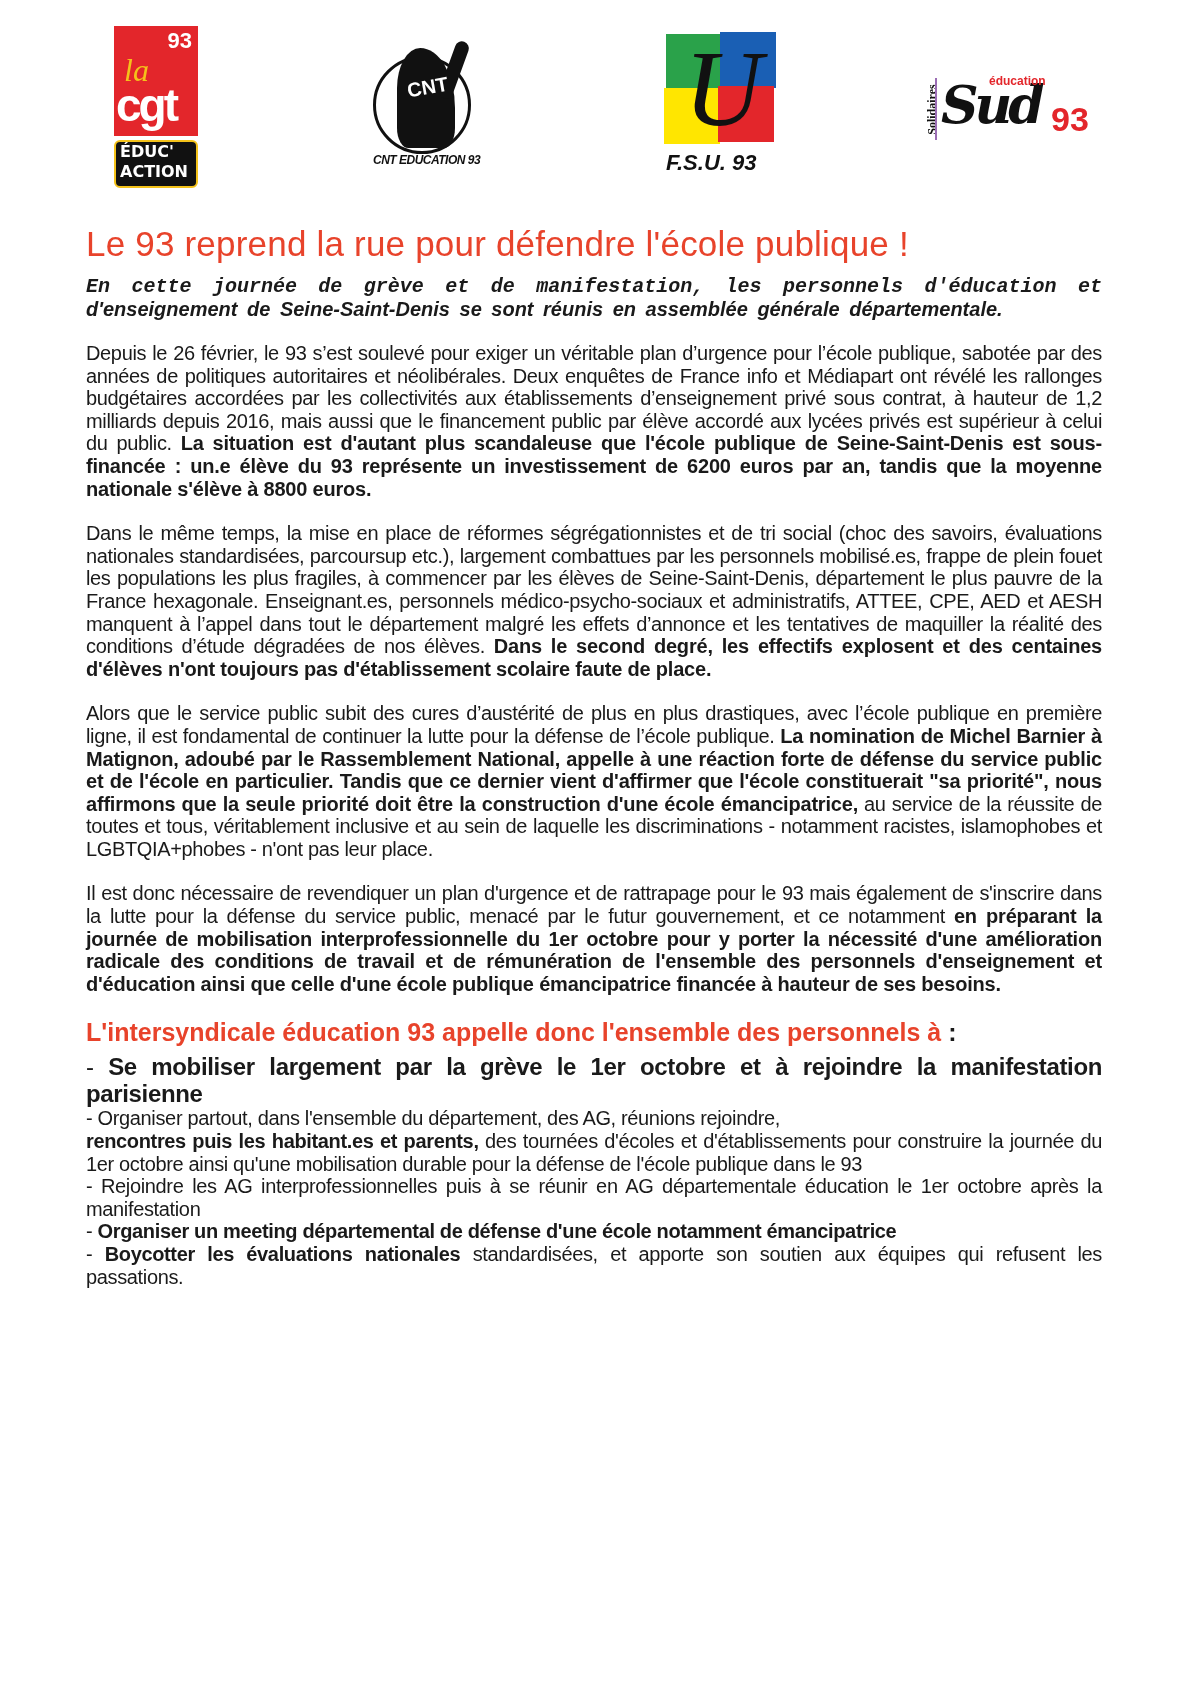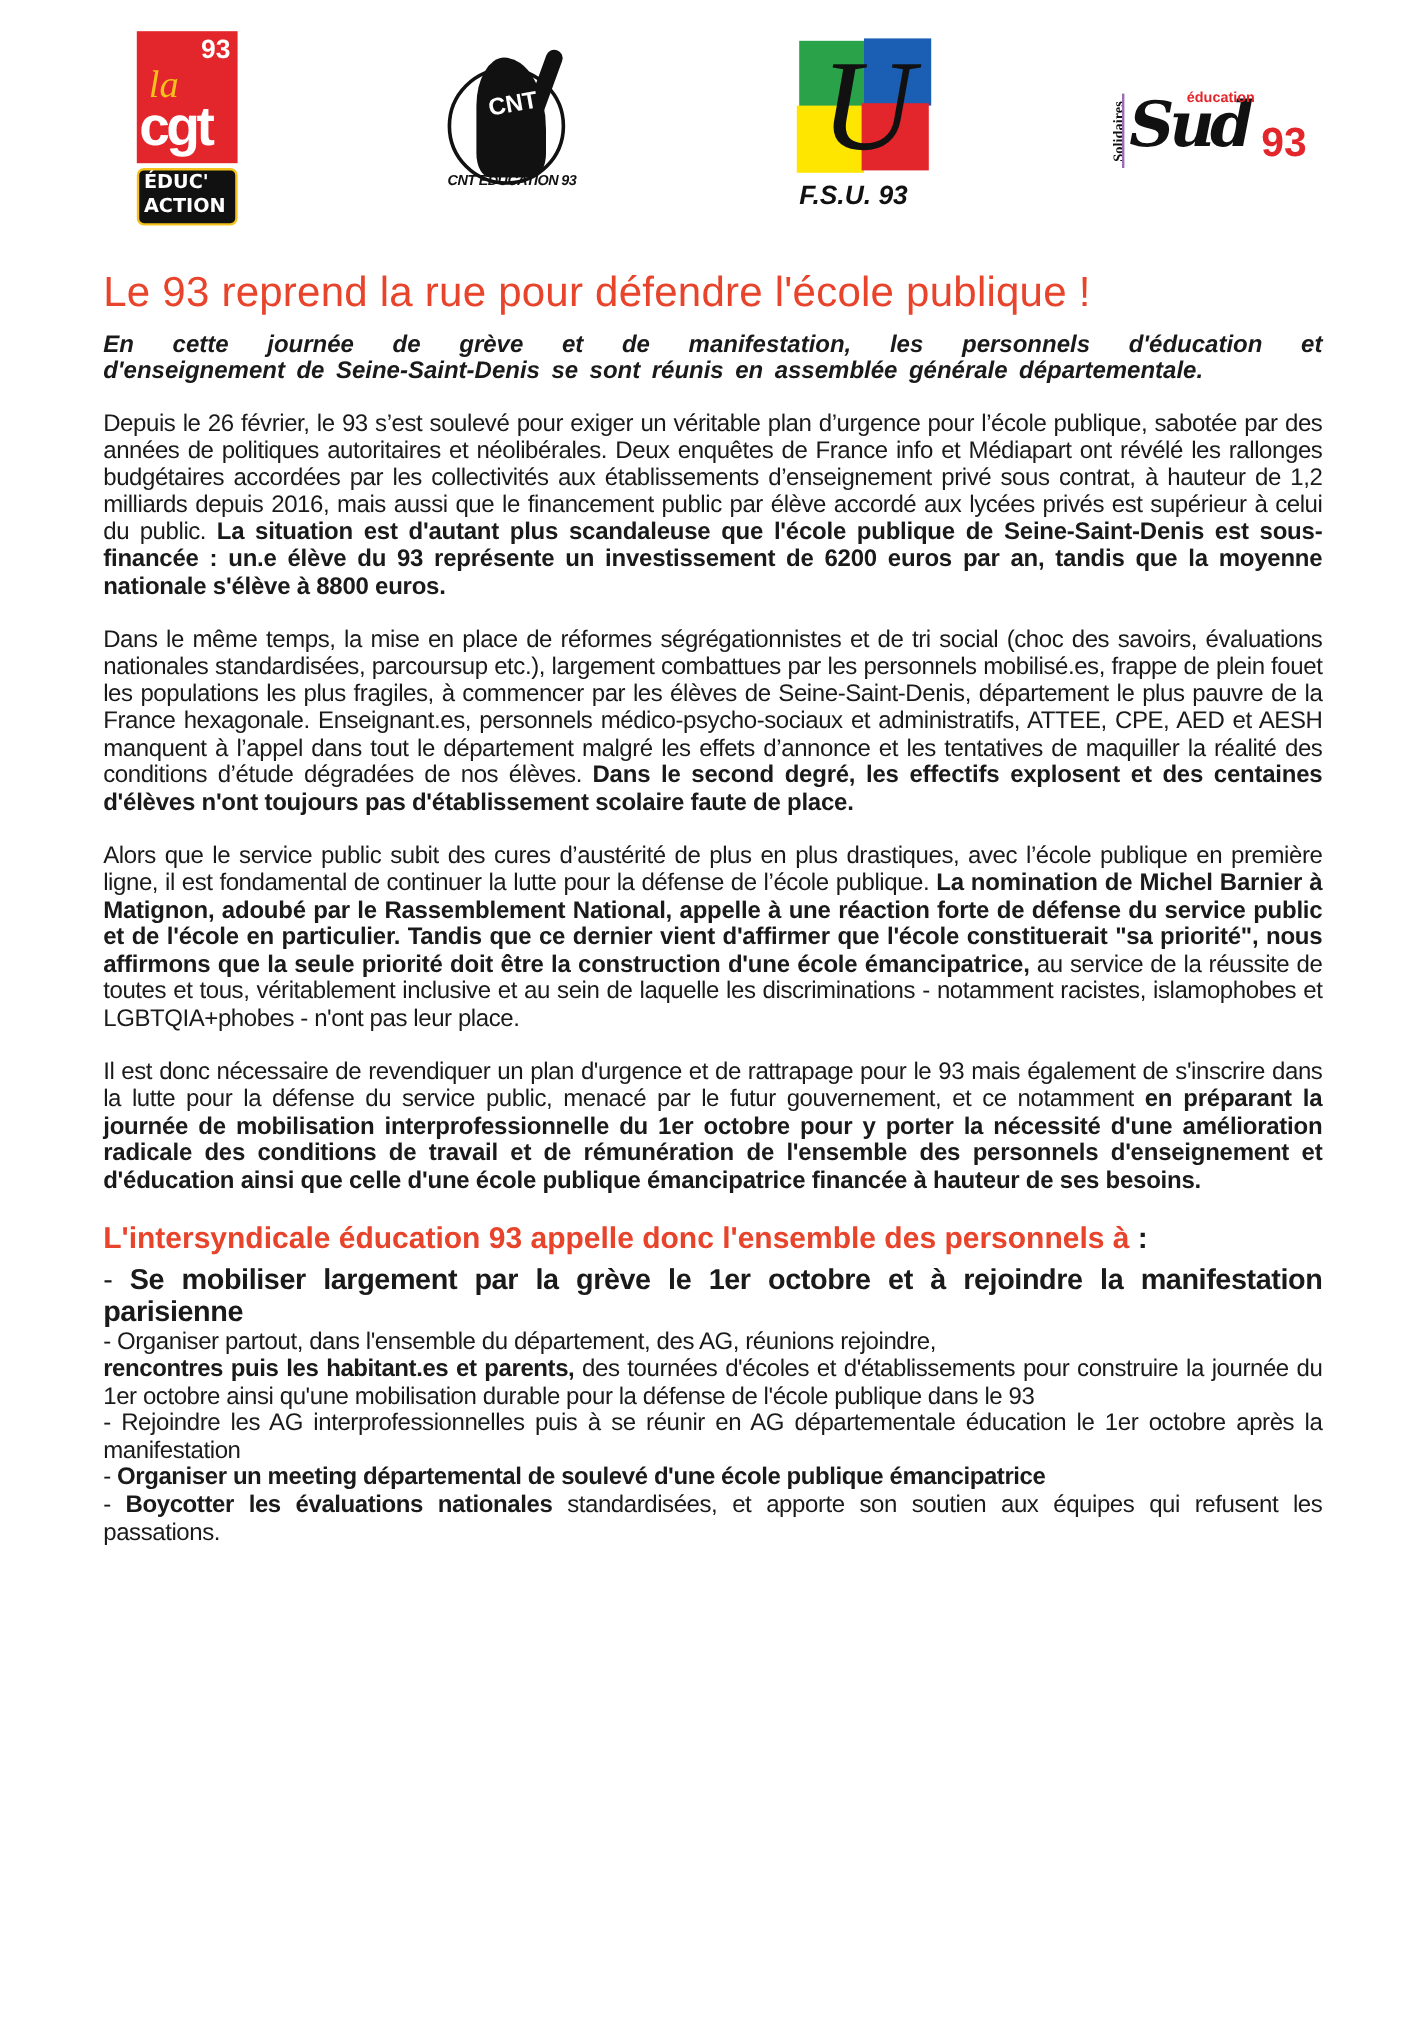--- a/index.html
+++ b/index.html
@@ -13,42 +13,42 @@
   .cgt-la{position:absolute;left:10px;top:26px;color:#f4c21a;font-style:italic;font-family:"Liberation Serif",serif;font-size:32px;}
   .cgt-cgt{position:absolute;left:2px;top:52px;color:#fff;font-weight:bold;font-size:46px;letter-spacing:-3px;font-family:"Liberation Sans",sans-serif;}
   .cgt-black{position:absolute;left:0;top:114px;width:84px;height:48px;background:#111;border:2px solid #f4c21a;border-radius:6px;box-sizing:border-box;}
   .cgt-educ{position:absolute;left:6px;top:116px;color:#fff;font-size:16px;font-weight:bold;line-height:20px;font-family:"DejaVu Sans",sans-serif;}
   
   .cnt{left:373px;top:40px;width:110px;height:140px;}
   .cnt-circle{position:absolute;left:0;top:16px;width:98px;height:98px;border:3px solid #111;border-radius:50%;box-sizing:border-box;}
   .cnt-cat{position:absolute;left:24px;top:8px;width:58px;height:100px;background:#111;border-radius:40% 60% 20% 20%;}
   .cnt-tail{position:absolute;left:74px;top:0;width:14px;height:60px;background:#111;border-radius:8px;transform:rotate(20deg);}
   .cnt-text{position:absolute;left:34px;top:36px;color:#fff;font-weight:bold;font-size:20px;font-family:"Liberation Sans",sans-serif;transform:rotate(-10deg);}
-  .cnt-label{position:absolute;left:0;top:103px;font-size:12px;font-weight:bold;font-style:italic;color:#111;white-space:nowrap;letter-spacing:-0.5px;}
+  .cnt-label{position:absolute;left:0;top:113px;font-size:12px;font-weight:bold;font-style:italic;color:#111;white-space:nowrap;letter-spacing:-0.5px;}
   
   .fsu{left:664px;top:32px;width:120px;height:150px;}
   .fsu-q{position:absolute;width:56px;height:56px;}
   .fsu-g{left:2px;top:2px;background:#2aa24a;}
   .fsu-b{left:56px;top:0;background:#1a5fb4;}
   .fsu-y{left:0;top:56px;background:#ffe600;}
   .fsu-r{left:54px;top:54px;background:#e3262b;}
   .fsu-u{position:absolute;left:20px;top:2px;font-family:"Liberation Serif",serif;font-style:italic;font-size:108px;line-height:110px;color:#111;}
   .fsu-label{position:absolute;left:2px;top:118px;font-size:22px;font-weight:bold;font-style:italic;color:#111;white-space:nowrap;}
   
   .sud{left:925px;top:70px;width:200px;height:80px;}
   .sud-sol{position:absolute;left:-18px;top:32px;transform:rotate(-90deg);font-family:"Liberation Serif",serif;font-weight:bold;font-size:12px;color:#111;white-space:nowrap;}
   .sud-bar{position:absolute;left:10px;top:8px;width:2px;height:62px;background:#9b6db4;}
   .sud-educ{position:absolute;left:64px;top:4px;color:#e3262b;font-weight:bold;font-size:12px;}
   .sud-word{position:absolute;left:16px;top:4px;font-family:"DejaVu Serif",serif;font-style:italic;font-weight:bold;font-size:52px;color:#111;letter-spacing:-4px;}
   .sud-93{position:absolute;left:126px;top:30px;color:#e3262b;font-weight:bold;font-size:34px;}
 
   .content{position:absolute;left:86px;top:222px;width:1016px;}
   .title{color:#e8432b;font-size:35px;line-height:44px;margin:0;font-weight:normal;letter-spacing:0.2px;}
   .intro{font-style:italic;font-weight:bold;font-size:20px;line-height:22px;margin:10px 0 0 0;text-align:justify;text-align-last:left;word-spacing:4px;}
-  .intro .l1{display:block;text-align:justify;text-align-last:justify;}
+  .intro .l1{display:block;text-align:justify;text-align-last:justify;font-family:Liberation Mono, monospace;}
   p.body{font-size:20px;line-height:22.6px;margin:22px 0 0 0;text-align:justify;letter-spacing:-0.35px;}
   p.body b{font-weight:bold;letter-spacing:-0.2px;}
   .call{color:#e8432b;font-size:25px;line-height:30px;margin:22px 0 0 0;}
   .call .colon{color:#1a1a1a;}
   .item{font-size:20px;line-height:22.6px;margin:0;text-align:justify;letter-spacing:-0.35px;}
   .item.big{font-size:24px;line-height:27px;font-weight:bold;margin-top:6px;}
   .item.big .dash{font-weight:normal;}
   .closing{color:#e8432b;font-size:31px;line-height:38px;text-align:center;margin:28px 0 0 0;font-weight:normal;}
 </style>
 </head>
@@ -106,17 +106,17 @@
 
   <p class="body"><span>Il est donc nécessaire de revendiquer un plan d'urgence et de rattrapage pour le 93 mais également de s'inscrire dans la lutte pour la défense du service public, menacé par le futur gouvernement, et ce notamment </span><b>en préparant la journée de mobilisation interprofessionnelle du 1er octobre pour y porter la nécessité d'une amélioration radicale des conditions de travail et de rémunération de l'ensemble des personnels d'enseignement et d'éducation ainsi que celle d'une école publique émancipatrice financée à hauteur de ses besoins.</b><span></span></p>
 
   <h2 class="call"><span>L'intersyndicale éducation 93 appelle donc l'ensemble des personnels à</span><span class="colon"> :</span></h2>
 
   <div>
     <p class="item big"><span class="dash">- </span><b>Se mobiliser largement par la grève le 1er octobre et à rejoindre la manifestation parisienne</b><span></span></p>
     <p class="item"><span>- </span><b></b><span>Organiser partout, dans l'ensemble du département, des AG, réunions rejoindre,</span></p>
     <p class="item"><span></span><b>rencontres puis les habitant.es et parents,</b><span> des tournées d'écoles et d'établissements pour construire la journée du 1er octobre ainsi qu'une mobilisation durable pour la défense de l'école publique dans le 93</span></p>
     <p class="item"><span>- </span><b></b><span>Rejoindre les AG interprofessionnelles puis à se réunir en AG départementale éducation le 1er octobre après la manifestation</span></p>
-    <p class="item"><span>- </span><b>Organiser un meeting départemental de soulevé d'une école publique émancipatrice</b><span></span></p>
+    <p class="item"><span>- </span><b>Organiser un meeting départemental de défense d'une école notamment émancipatrice</b><span></span></p>
     <p class="item"><span>- </span><b>Boycotter les évaluations nationales</b><span> standardisées, et apporte son soutien aux équipes qui refusent les passations.</span></p>
   </div>
 
 </div>
 
 </body></html>

